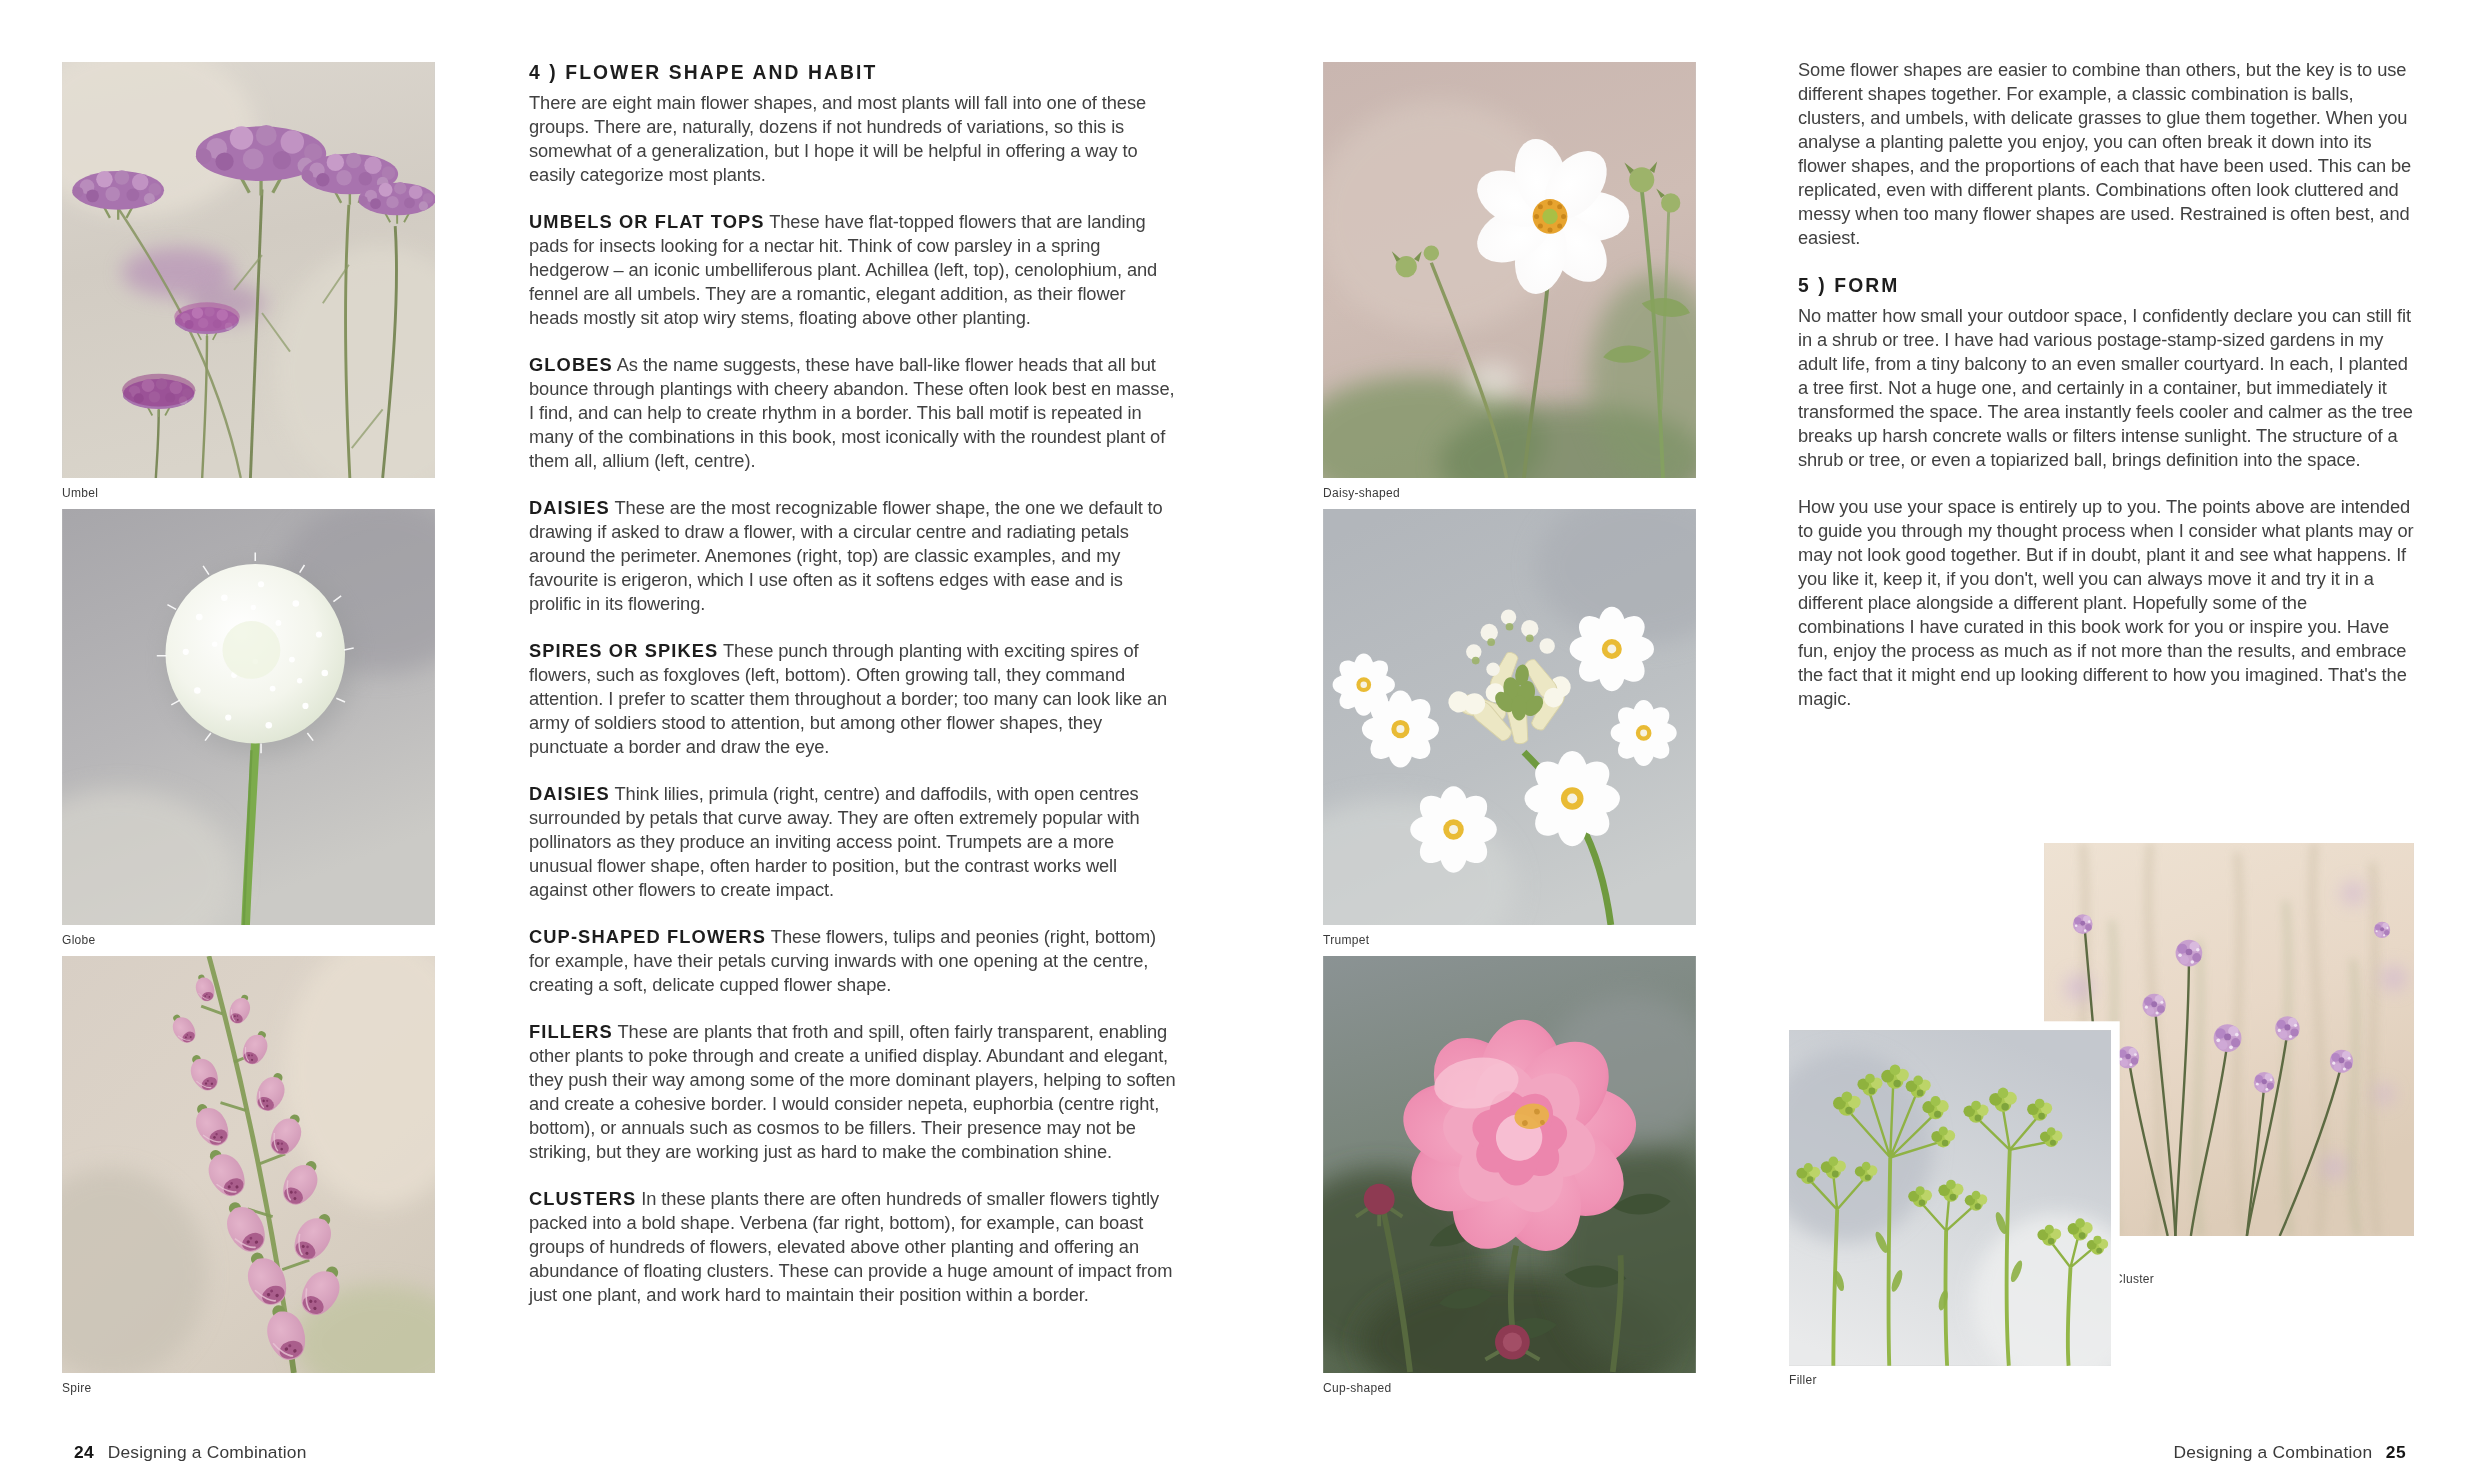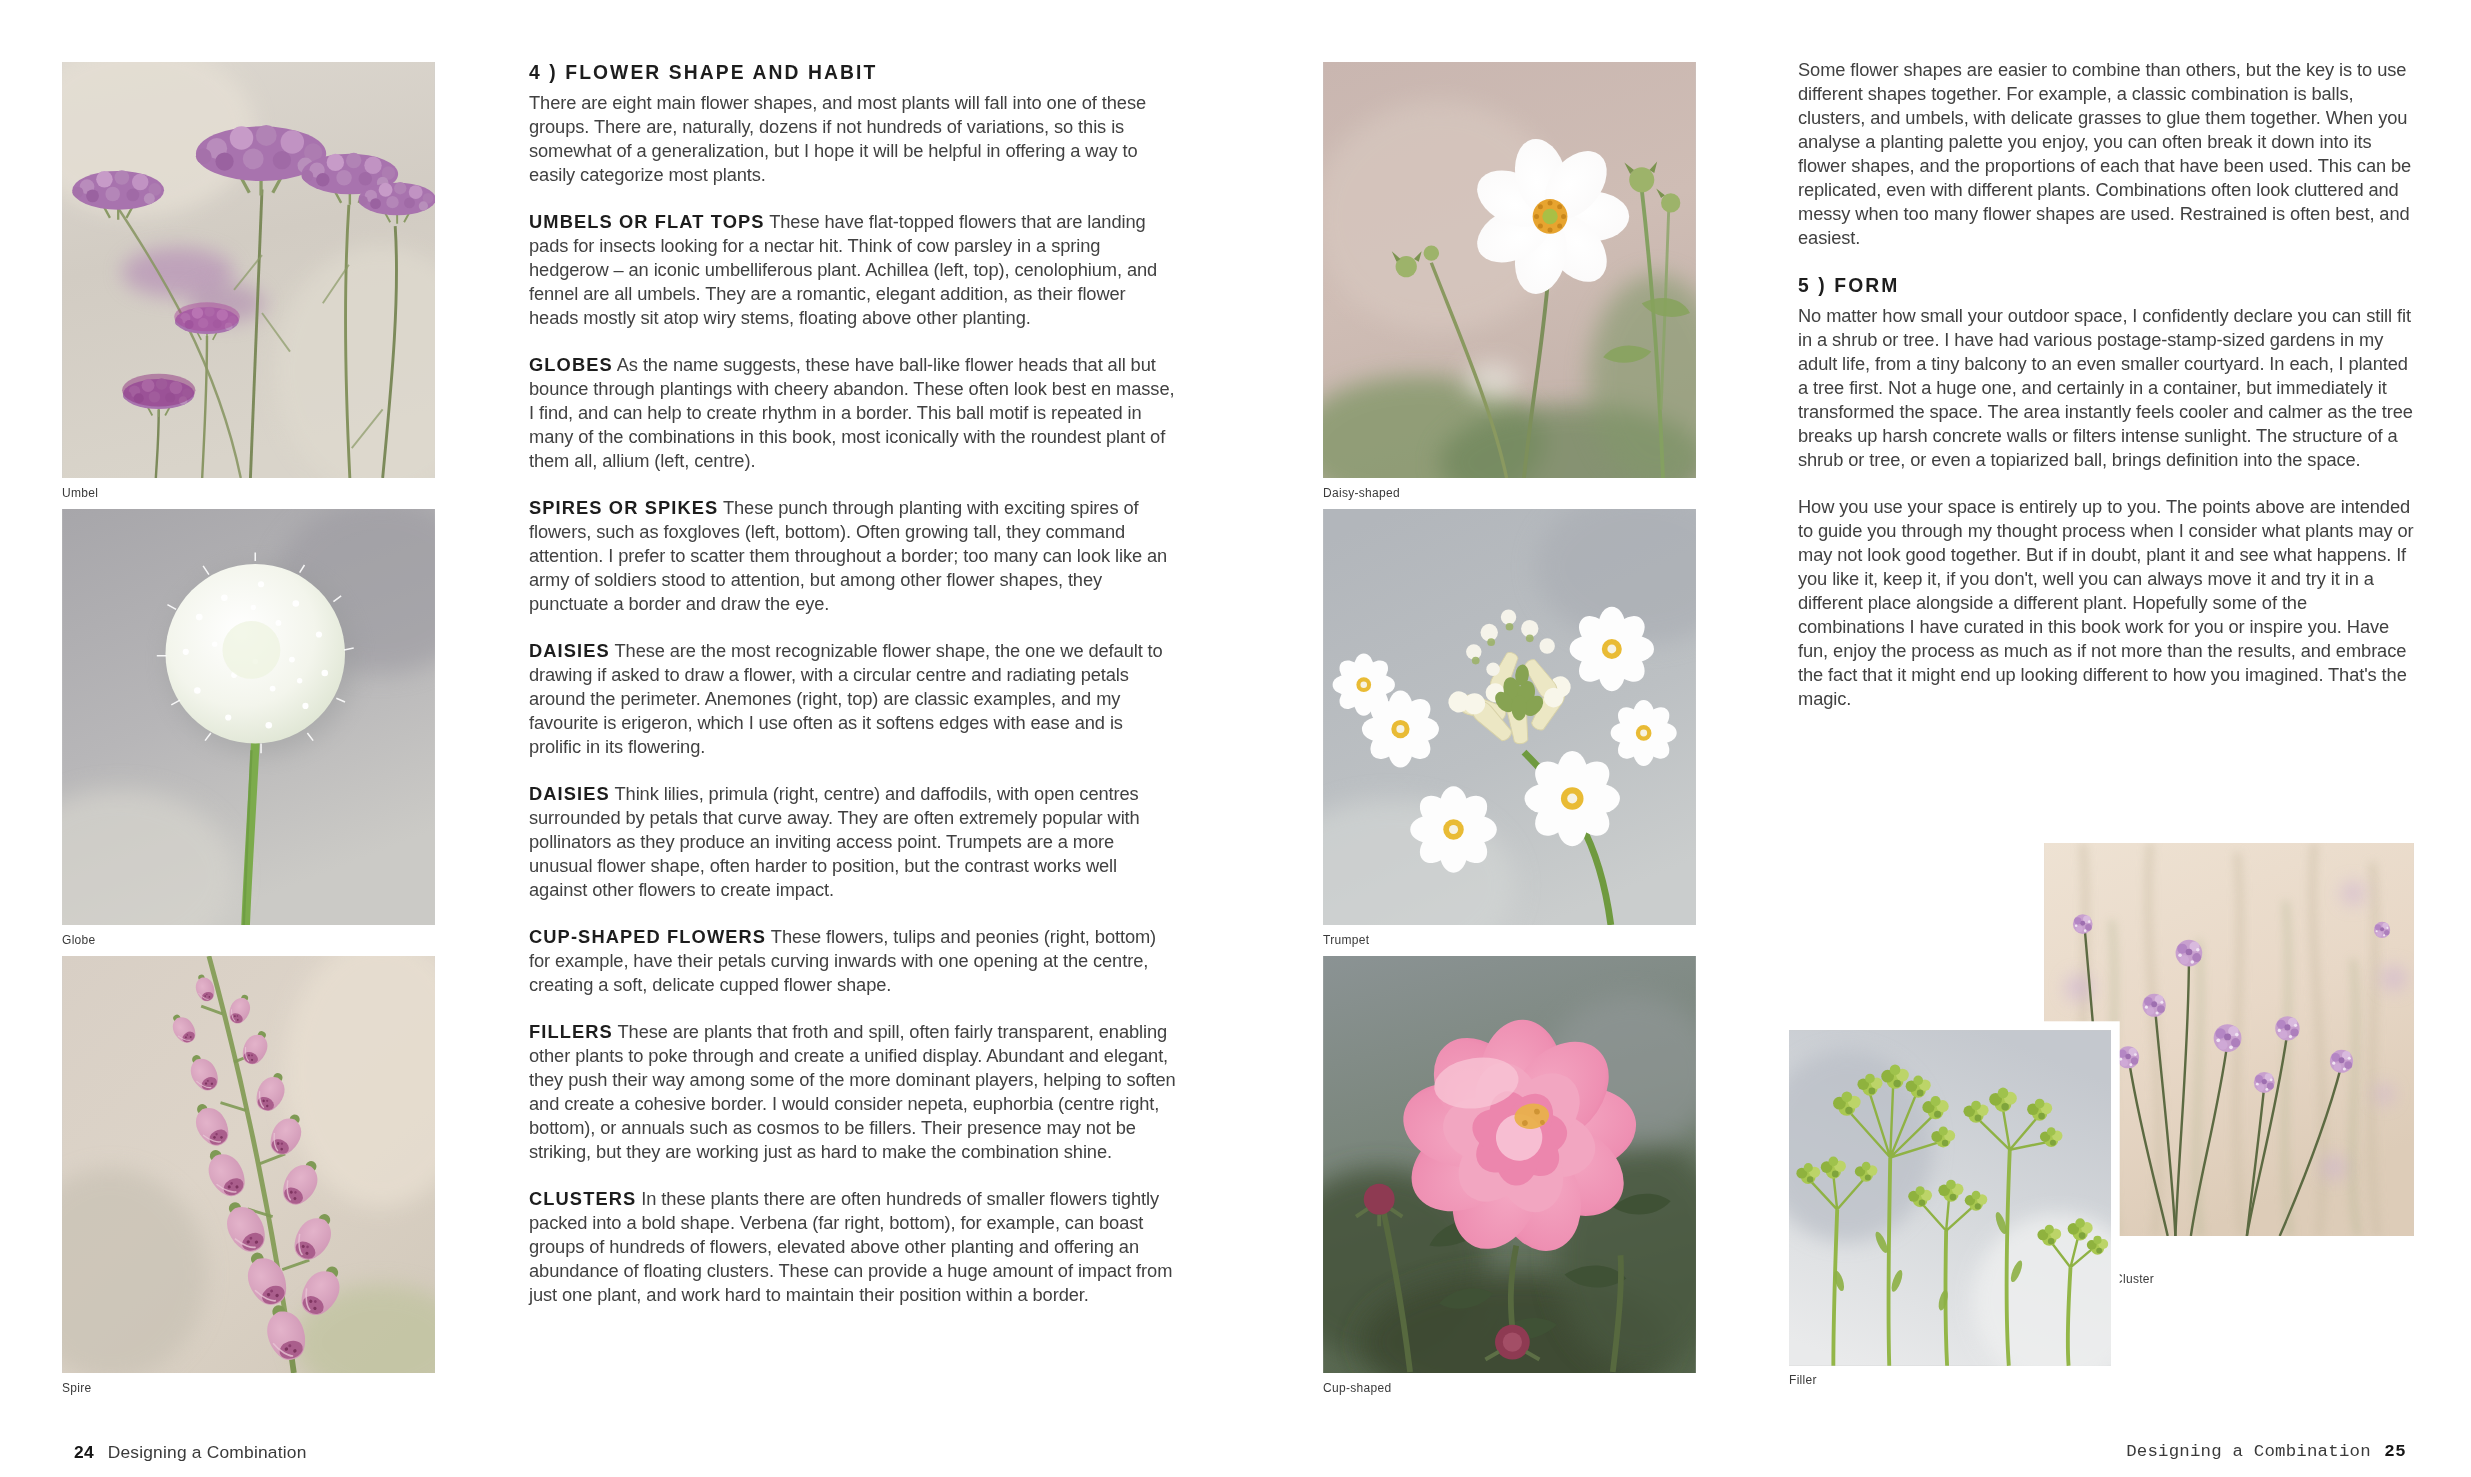--- a/index.html
+++ b/index.html
@@ -179,22 +179,22 @@
   <use href="#s-bell" transform="translate(232,392) rotate(-18) scale(1.12)"></use>
 </svg>
 </div>
 <div class="caption" style="left:62px;top:1379px;">Spire</div>
 
 <div class="textcol" style="left:529px;top:60px;width:649px;">
   <h2 class="secheading">4 ) FLOWER SHAPE AND HABIT</h2>
   <p>There are eight main flower shapes, and most plants will fall into one of these groups. There are, naturally, dozens if not hundreds of variations, so this is somewhat of a generalization, but I hope it will be helpful in offering a way to easily categorize most plants.</p>
   <p class="entry"><b>UMBELS OR FLAT TOPS</b> <span>These have flat-topped flowers that are landing pads for insects looking for a nectar hit. Think of cow parsley in a spring hedgerow – an iconic umbelliferous plant. Achillea (left, top), cenolophium, and fennel are all umbels. They are a romantic, elegant addition, as their flower heads mostly sit atop wiry stems, floating above other planting.</span></p>
   <p class="entry"><b>GLOBES</b> <span>As the name suggests, these have ball-like flower heads that all but bounce through plantings with cheery abandon. These often look best en masse, I find, and can help to create rhythm in a border. This ball motif is repeated in many of the combinations in this book, most iconically with the roundest plant of them all, allium (left, centre).</span></p>
+  <p class="entry"><b>DAISIES</b> <span>These are the most recognizable flower shape, the one we default to drawing if asked to draw a flower, with a circular centre and radiating petals around the perimeter. Anemones (right, top) are classic examples, and my favourite is erigeron, which I use often as it softens edges with ease and is prolific in its flowering.</span></p>
   <p class="entry"><b>SPIRES OR SPIKES</b> <span>These punch through planting with exciting spires of flowers, such as foxgloves (left, bottom). Often growing tall, they command attention. I prefer to scatter them throughout a border; too many can look like an army of soldiers stood to attention, but among other flower shapes, they punctuate a border and draw the eye.</span></p>
-  <p class="entry"><b>DAISIES</b> <span>These are the most recognizable flower shape, the one we default to drawing if asked to draw a flower, with a circular centre and radiating petals around the perimeter. Anemones (right, top) are classic examples, and my favourite is erigeron, which I use often as it softens edges with ease and is prolific in its flowering.</span></p>
   <p class="entry"><b>DAISIES</b> <span>Think lilies, primula (right, centre) and daffodils, with open centres surrounded by petals that curve away. They are often extremely popular with pollinators as they produce an inviting access point. Trumpets are a more unusual flower shape, often harder to position, but the contrast works well against other flowers to create impact.</span></p>
   <p class="entry"><b>CUP-SHAPED FLOWERS</b> <span>These flowers, tulips and peonies (right, bottom) for example, have their petals curving inwards with one opening at the centre, creating a soft, delicate cupped flower shape.</span></p>
   <p class="entry"><b>FILLERS</b> <span>These are plants that froth and spill, often fairly transparent, enabling other plants to poke through and create a unified display. Abundant and elegant, they push their way among some of the more dominant players, helping to soften and create a cohesive border. I would consider nepeta, euphorbia (centre right, bottom), or annuals such as cosmos to be fillers. Their presence may not be striking, but they are working just as hard to make the combination shine.</span></p>
   <p class="entry"><b>CLUSTERS</b> <span>In these plants there are often hundreds of smaller flowers tightly packed into a bold shape. Verbena (far right, bottom), for example, can boast groups of hundreds of flowers, elevated above other planting and offering an abundance of floating clusters. These can provide a huge amount of impact from just one plant, and work hard to maintain their position within a border.</span></p>
 </div>
 
 <div class="footer" style="left:74px;">
   <b>24</b><span class="gap"></span><span>Designing a Combination</span>
 </div>
 
@@ -619,16 +619,16 @@
     <ellipse cx="112" cy="260" rx="4" ry="12" transform="rotate(20 112 260)"></ellipse>
     <ellipse cx="220" cy="200" rx="4" ry="12" transform="rotate(-20 220 200)"></ellipse>
     <ellipse cx="236" cy="250" rx="4" ry="12" transform="rotate(22 236 250)"></ellipse>
     <ellipse cx="52" cy="260" rx="4" ry="11" transform="rotate(-18 52 260)"></ellipse>
     <ellipse cx="160" cy="280" rx="4" ry="11" transform="rotate(15 160 280)"></ellipse>
   </g>
 </svg>
 </div>
 <div class="caption" style="left:1789px;top:1371px;">Filler</div>
 
-<div class="footer" style="right:66px;text-align:center;font-family:Liberation Mono, monospace;">
+<div class="footer" style="right:66px;text-align:center;">
   <span>Designing a Combination</span><span class="gap"></span><b>25</b>
 </div>
 
 
 </body></html>

